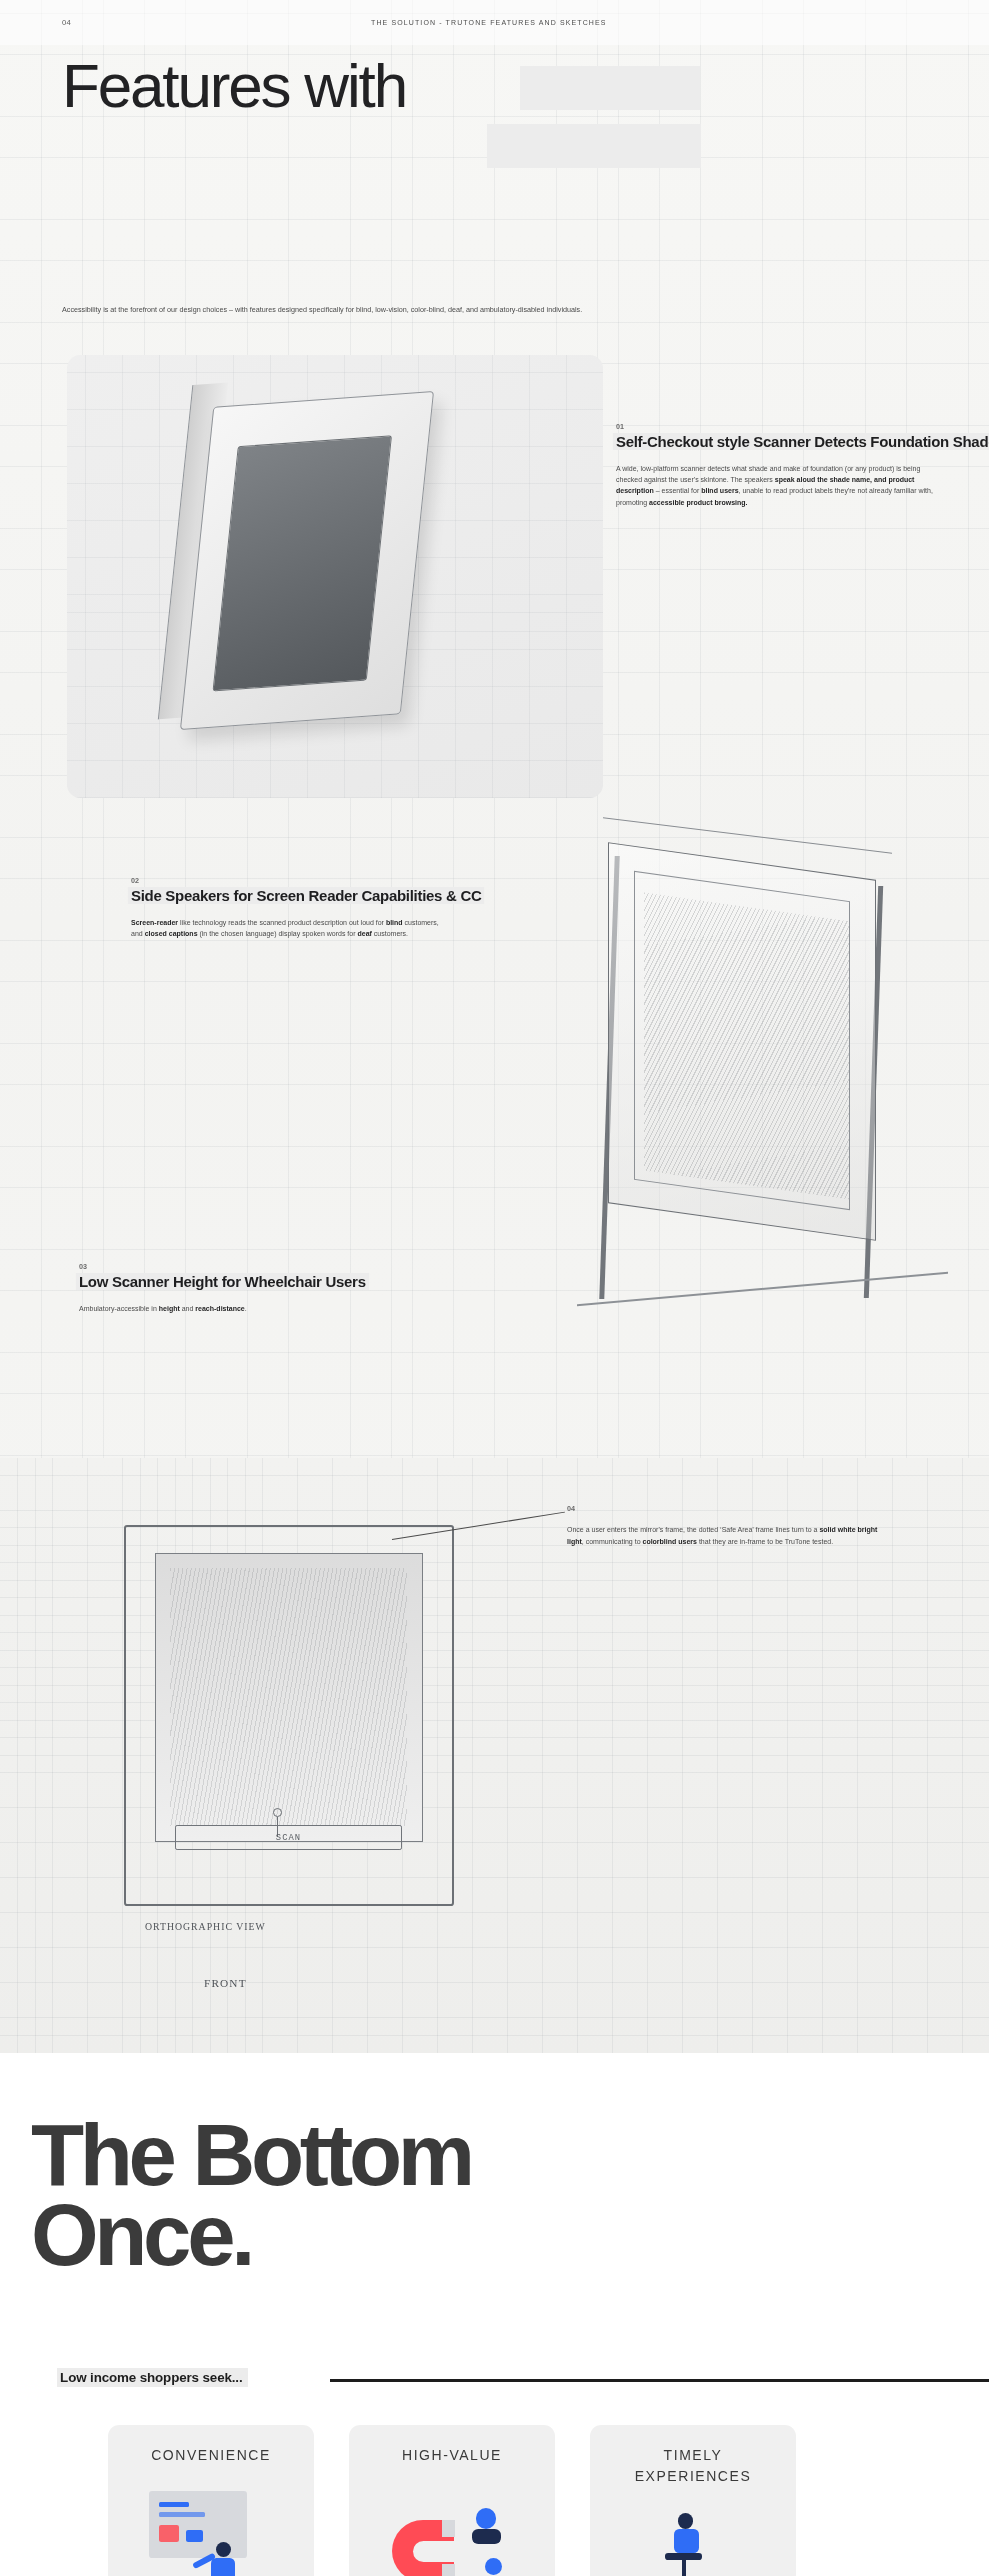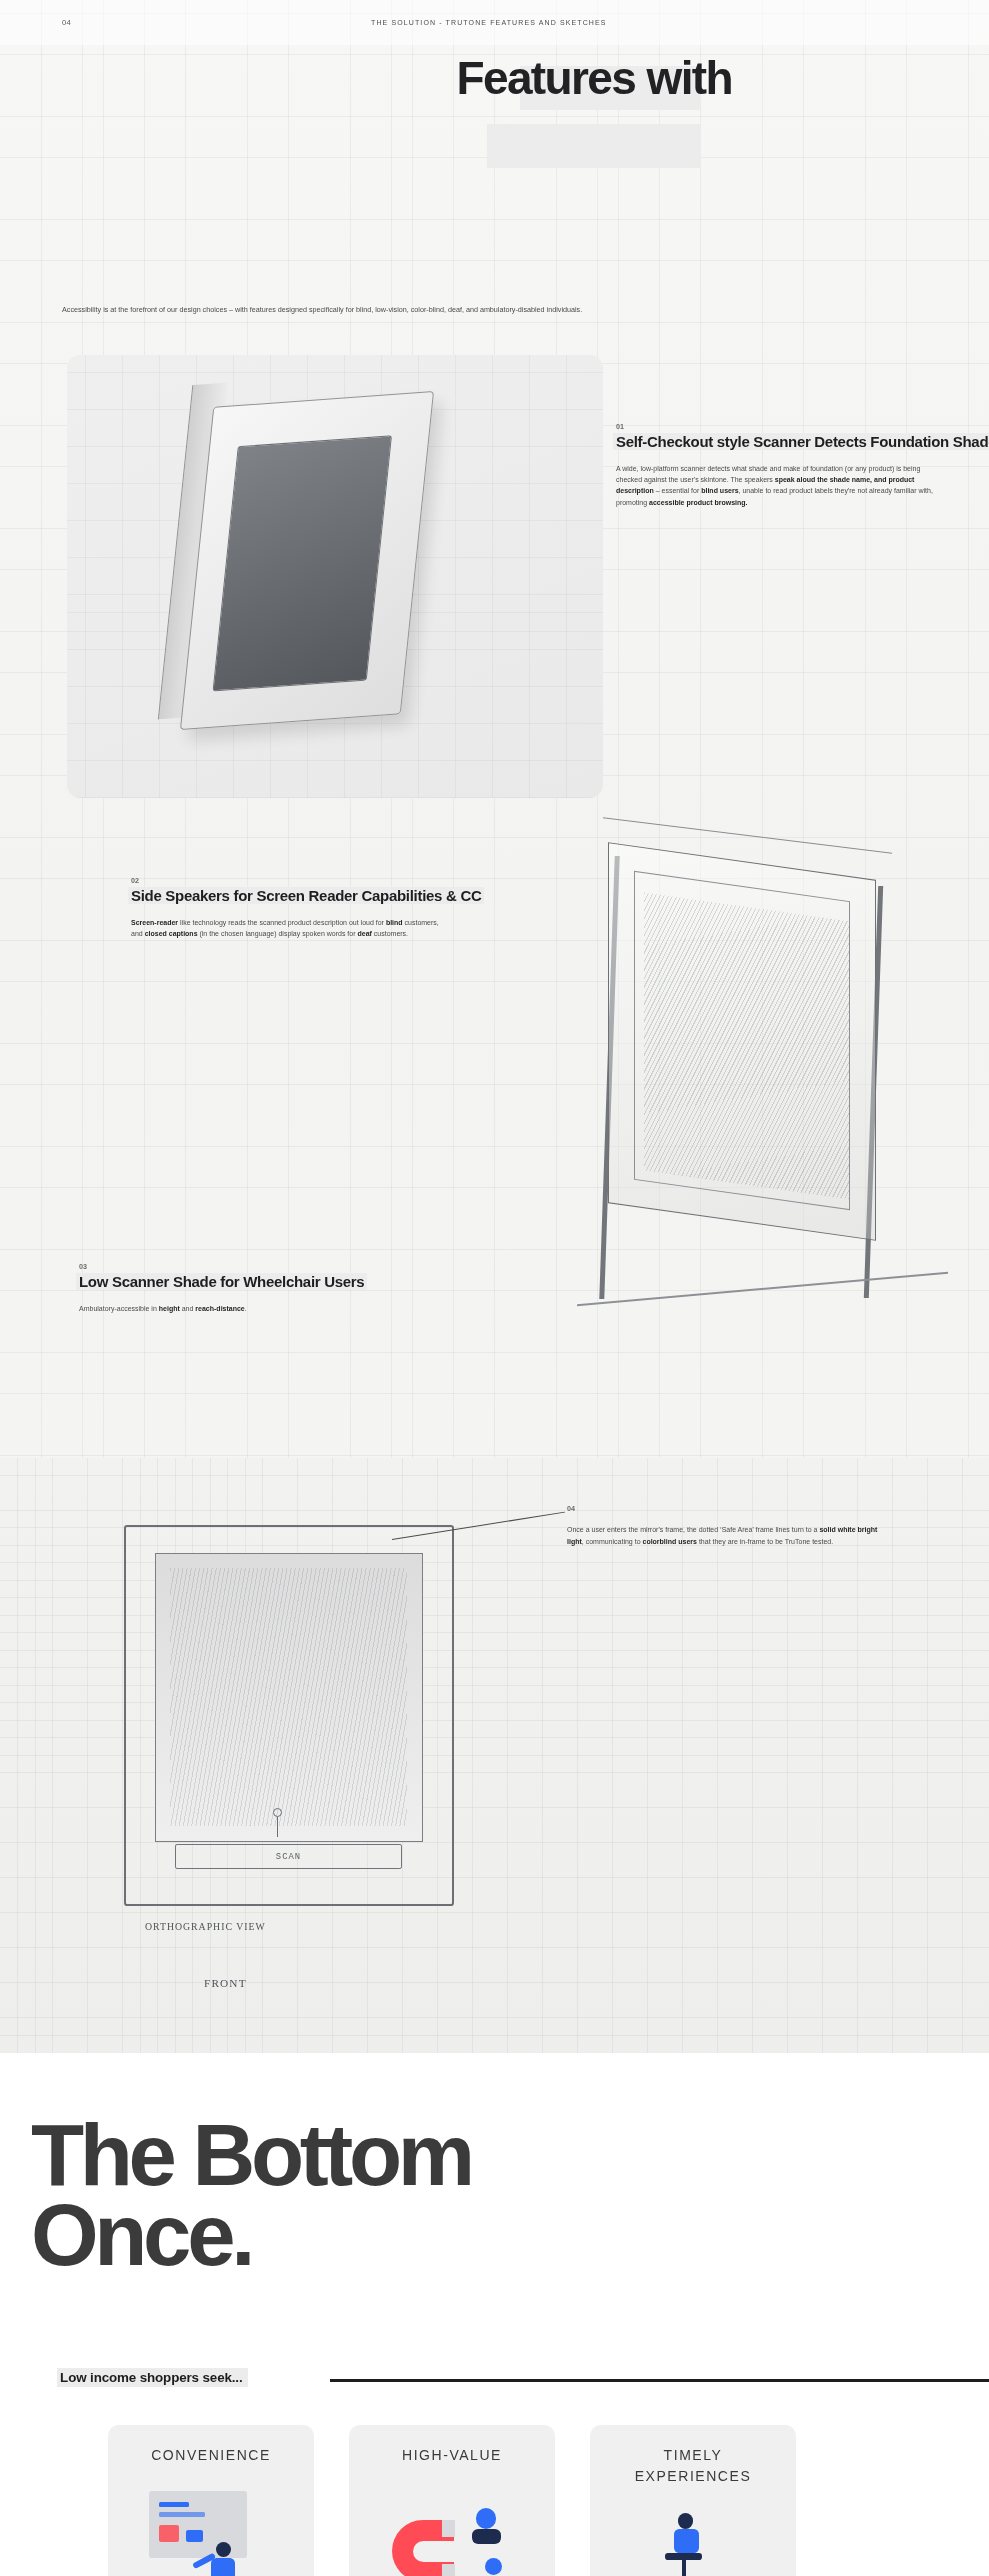--- a/index.html
+++ b/index.html
@@ -36,26 +36,25 @@
     font-size: 7px; letter-spacing: .16em; color: #4c4c4c;
     text-transform: uppercase;
   }
   .topbar .crumb-spacer { width: 20.6px; }
 
   
   .hero {
     position: absolute; top: 56px; left: 62px; width: 670px;
   }
   .hero h1 {
-    font-size: 46px;
+    font-size: 62px;
     line-height: .98;
     letter-spacing: -.035em;
-    font-weight: 700;
+    font-weight: 400;
     color: #222224;
-    text-align: right;
   }
   .hero .line2 { display:block; }
   .hl-box {
     position: absolute;
     background: #ececec;
     z-index: 0;
   }
   .hero-hl-1 { top: 66px; left: 520px; width: 180px; height: 44px; }
   .hero-hl-2 { top: 124px; left: 487px; width: 214px; height: 44px; }
   .hero h1 { position: relative; z-index: 2; }
@@ -161,21 +160,21 @@
   .ortho .inner {
     position: absolute; left: 62px; top: 49px; width: 268px; height: 289px;
     border: 1.5px solid #7b7f84;
     background: linear-gradient(180deg,#dcdcdc,#efefef);
   }
   .ortho .innerfill {
     position: absolute; left: 77px; top: 64px; width: 237px; height: 258px;
     background: repeating-linear-gradient(100deg, rgba(90,95,100,.18) 0 1px, rgba(0,0,0,0) 1px 4.1px);
   }
   .ortho .scanbar {
-    position: absolute; left: 82px; top: 340px; width: 227px; height: 25px;
+    position: absolute; left: 82px; top: 321px; width: 227px; height: 25px;
     border: 1.5px solid #70747a; border-radius: 2.1px;
     display: flex; align-items: center; justify-content: center;
     font-family: "Liberation Mono", monospace;
     font-size: 8.8px; color: #5b5f64; letter-spacing: .12em;
   }
   .ortho .person {
     position: absolute; left: 180px; top: 304px; width: 11.3px; height: 31px;
   }
   .ortho .person .head { width: 9.3px; height: 9.3px; border: 1px solid #6c7075; border-radius: 50%; }
   .ortho .person .body { width: 1px; height: 19.6px; margin-left: 4.1px; background:#6c7075; }
@@ -317,21 +316,21 @@
   <div class="callout c2">
     <span class="num">02</span>
     <h3>Side Speakers for Screen Reader Capabilities &amp; CC</h3>
     <p class="body">
       <b>Screen-reader</b><span> like technology reads the scanned product description out loud for </span><b>blind</b><span> customers, and </span><b>closed captions</b><span> (in the chosen language) display spoken words for </span><b>deaf</b><span> customers.</span>
     </p>
   </div>
 
   <div class="callout c3">
     <span class="num">03</span>
-    <h3>Low Scanner Shade for Wheelchair Users</h3>
+    <h3>Low Scanner Height for Wheelchair Users</h3>
     <p class="body">
       <span>Ambulatory-accessible in </span><b>height</b><span> and </span><b>reach-distance</b><span>.</span>
     </p>
   </div>
 
   <div class="sketch3band">
     <div class="ortho">
       <div class="outer"></div>
       <div class="inner"></div>
       <div class="innerfill"></div>

